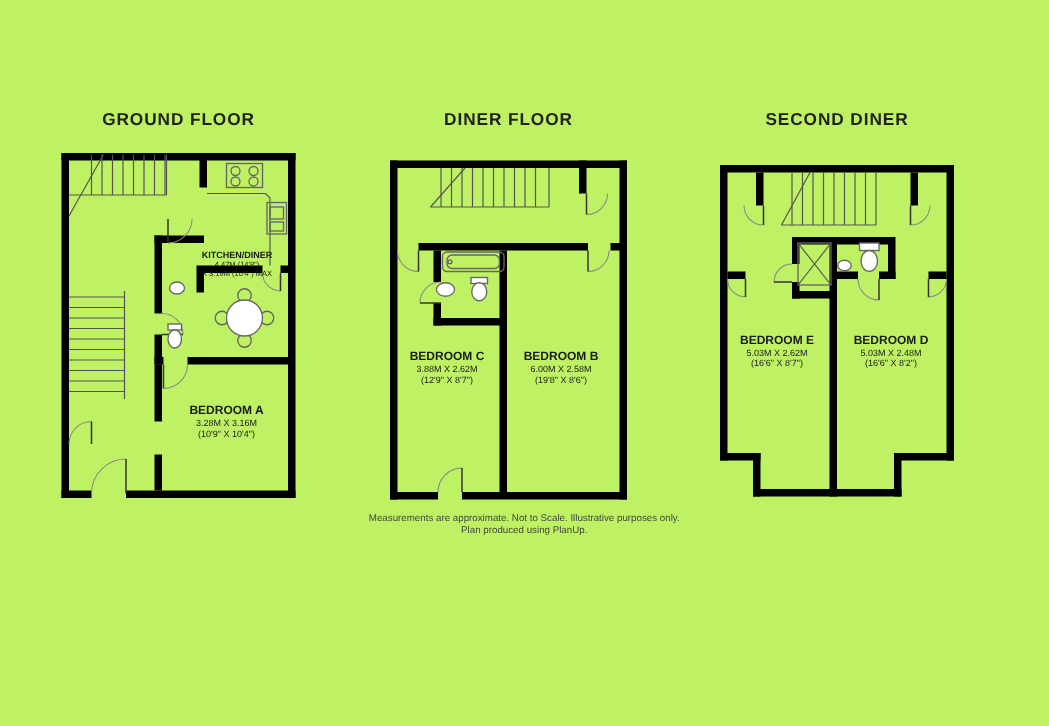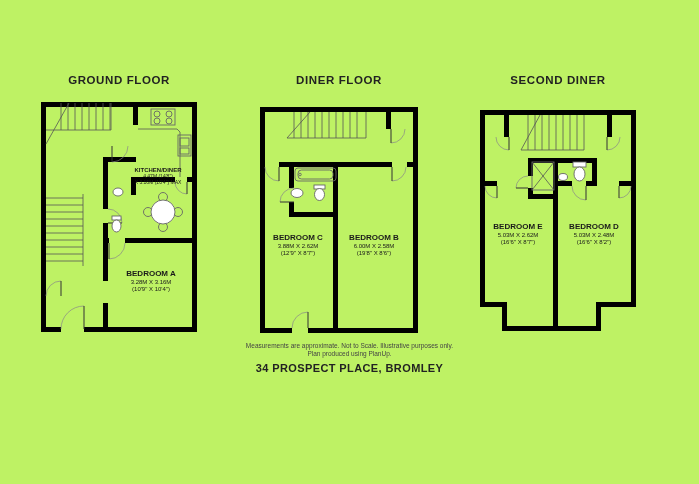--- a/index.html
+++ b/index.html
@@ -261,16 +261,15 @@
       <text class="room-dim" x="42" y="146" text-anchor="middle">(16'6" X 8'7")</text>
       <text class="room-name" x="118" y="131" text-anchor="middle">BEDROOM D</text>
       <text class="room-dim" x="118" y="139" text-anchor="middle">5.03M X 2.48M</text>
       <text class="room-dim" x="118" y="146" text-anchor="middle">(16'6" X 8'2")</text>
     </svg>
   </div>
 
   <div class="footer">
     <div class="note">Measurements are approximate. Not to Scale. Illustrative purposes only.</div>
     <div class="note">Plan produced using PlanUp.</div>
-    <div class="address">34 PROSPECT PLACE, BROMLEY</div>
   </div>
 
 </div>
 
 </body></html>

